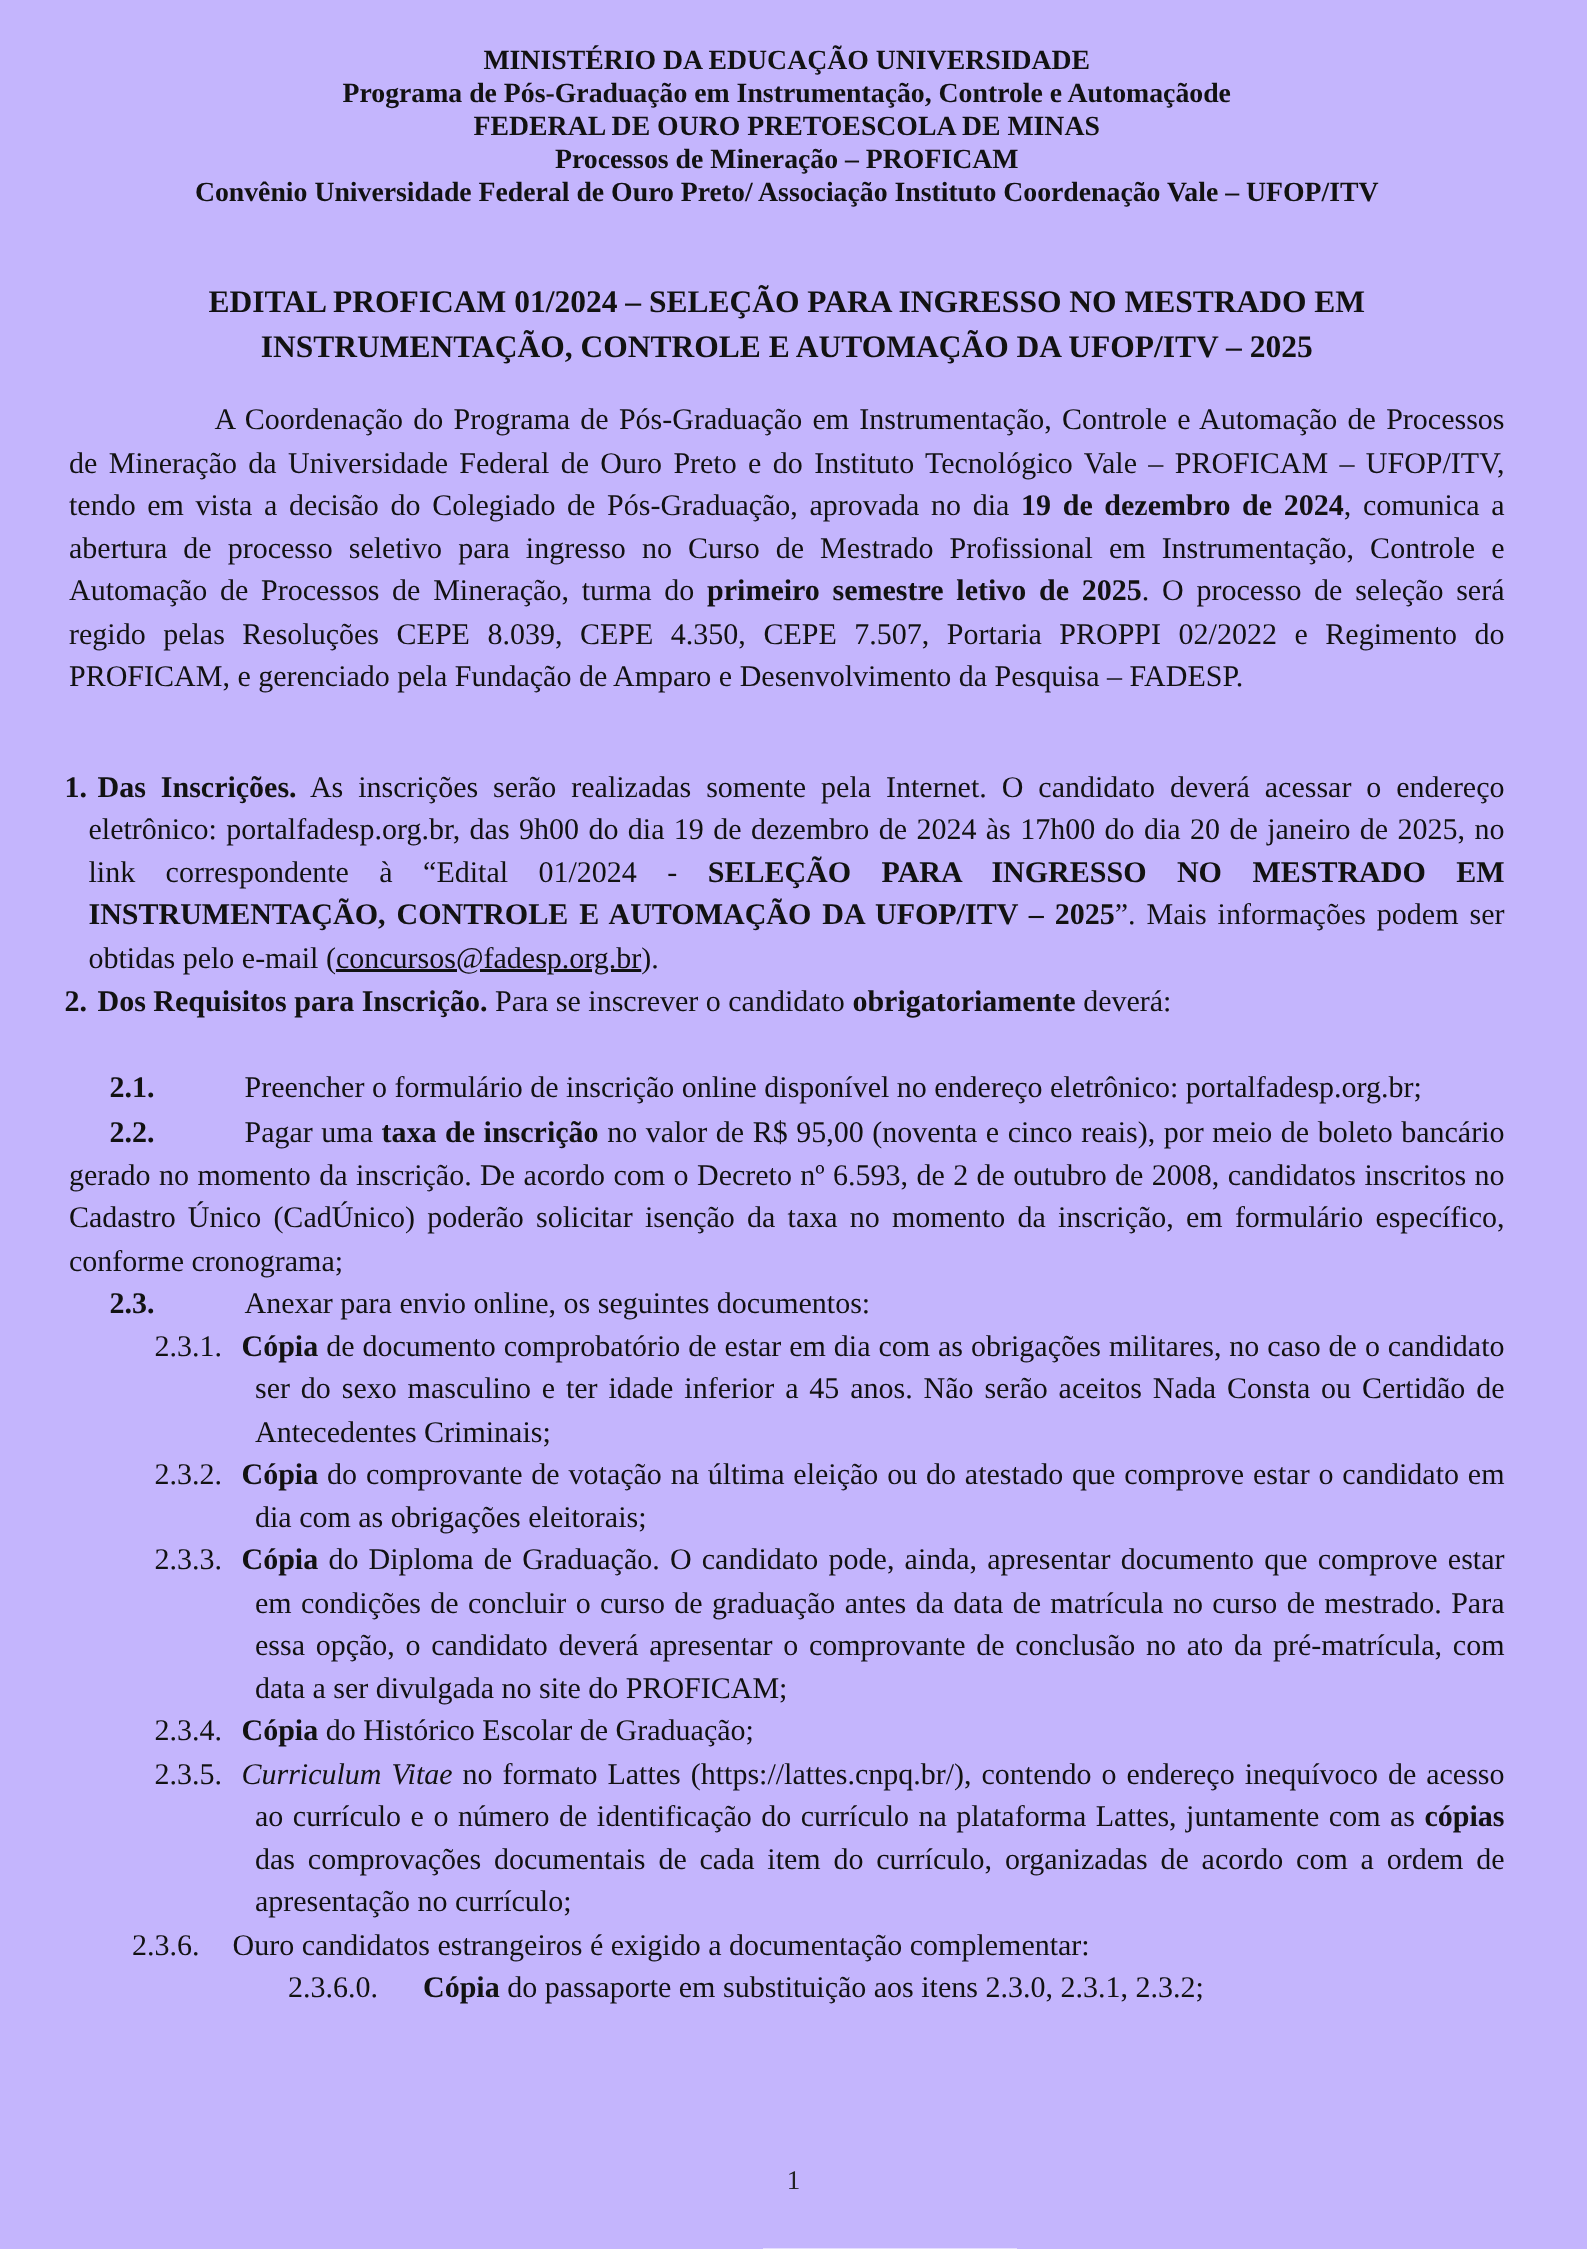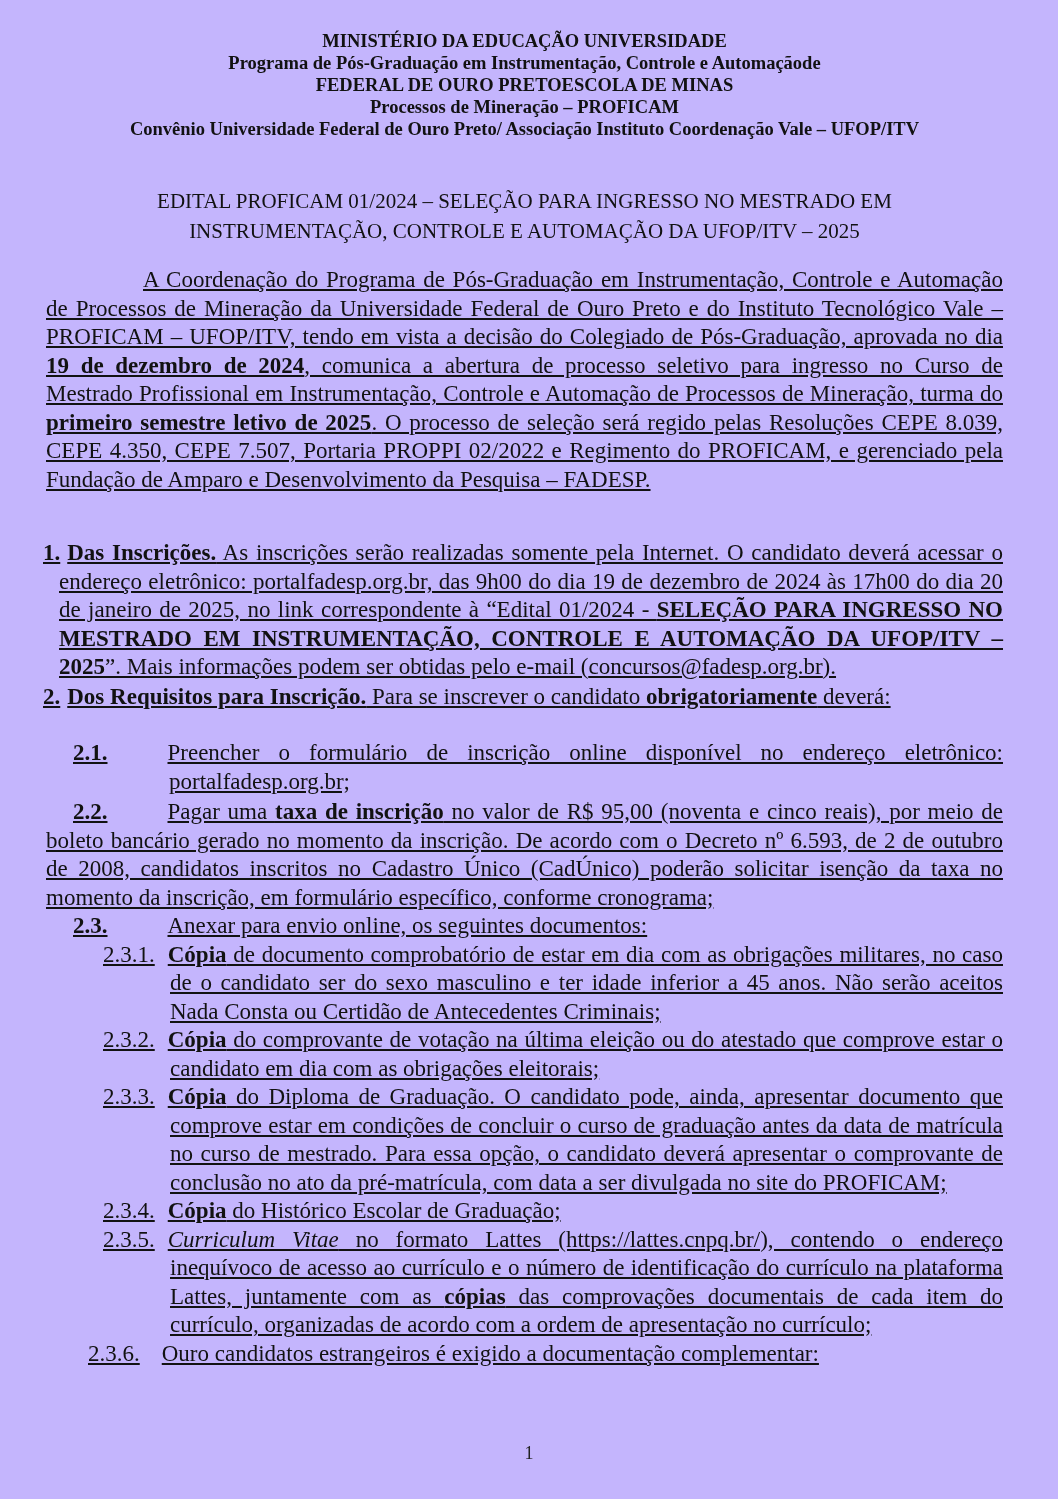--- a/index.html
+++ b/index.html
@@ -19,30 +19,29 @@
   .letterhead {
     text-align:center;
     font-weight:bold;
     font-size:18.5px;
     line-height:22px;
   }
   .doc-title {
     margin:46px auto 0 auto;
     max-width:790px;
     text-align:center;
-    font-weight:normal;
+    font-weight:bold;
     font-size:21px;
     line-height:30px;
   }
   .doc-body {
     margin-top:20px;
-    font-size:23px;
+    font-size:20px;
     line-height:28.5px;
     text-align:justify;
-    text-decoration:underline;
   }
   .b { font-weight:bold; }
   .i { font-style:italic; }
   .u { text-decoration:underline; }
   .sp { display:inline-block; }
 
   
   .para  { text-indent:97px; }
   .sec   { padding-left:13px;  text-indent:-16px; }
   .sub1  { padding-left:123px; text-indent:-96px; }
@@ -88,15 +87,16 @@
       <div class="blk sec" data-name="section-2"><span class="num b" data-name="item-number">2.</span><span class="sp" data-name="number-text-gap"></span><span class="b" data-name="text-segment">Dos Requisitos para Inscrição.</span><span data-name="text-segment"> Para se inscrever o candidato </span><span class="b" data-name="text-segment">obrigatoriamente</span><span data-name="text-segment"> deverá:</span></div>
       <div class="blk sub1" data-name="item-2-1"><span class="num b" data-name="item-number">2.1.</span><span class="sp" data-name="number-text-gap"></span><span data-name="text-segment">Preencher o formulário de inscrição online disponível no endereço eletrônico: portalfadesp.org.br;</span></div>
       <div class="blk sub1m" data-name="item-2-2"><span class="num b" data-name="item-number">2.2.</span><span class="sp" data-name="number-text-gap"></span><span data-name="text-segment">Pagar uma </span><span class="b" data-name="text-segment">taxa de inscrição</span><span data-name="text-segment"> no valor de R$ 95,00 (noventa e cinco reais), por meio de boleto bancário gerado no momento da inscrição. De acordo com o Decreto nº 6.593, de 2 de outubro de 2008, candidatos inscritos no Cadastro Único (CadÚnico) poderão solicitar isenção da taxa no momento da inscrição, em formulário específico, conforme cronograma;</span></div>
       <div class="blk sub1" data-name="item-2-3"><span class="num b" data-name="item-number">2.3.</span><span class="sp" data-name="number-text-gap"></span><span data-name="text-segment">Anexar para envio online, os seguintes documentos:</span></div>
       <div class="blk sub2" data-name="item-2-3-1"><span class="num" data-name="item-number">2.3.1.</span><span class="sp" data-name="number-text-gap"></span><span class="b" data-name="text-segment">Cópia</span><span data-name="text-segment"> de documento comprobatório de estar em dia com as obrigações militares, no caso de o candidato ser do sexo masculino e ter idade inferior a 45 anos. Não serão aceitos Nada Consta ou Certidão de Antecedentes Criminais;</span></div>
       <div class="blk sub2" data-name="item-2-3-2"><span class="num" data-name="item-number">2.3.2.</span><span class="sp" data-name="number-text-gap"></span><span class="b" data-name="text-segment">Cópia</span><span data-name="text-segment"> do comprovante de votação na última eleição ou do atestado que comprove estar o candidato em dia com as obrigações eleitorais;</span></div>
       <div class="blk sub2" data-name="item-2-3-3"><span class="num" data-name="item-number">2.3.3.</span><span class="sp" data-name="number-text-gap"></span><span class="b" data-name="text-segment">Cópia</span><span data-name="text-segment"> do Diploma de Graduação. O candidato pode, ainda, apresentar documento que comprove estar em condições de concluir o curso de graduação antes da data de matrícula no curso de mestrado. Para essa opção, o candidato deverá apresentar o comprovante de conclusão no ato da pré-matrícula, com data a ser divulgada no site do PROFICAM;</span></div>
       <div class="blk sub2" data-name="item-2-3-4"><span class="num" data-name="item-number">2.3.4.</span><span class="sp" data-name="number-text-gap"></span><span class="b" data-name="text-segment">Cópia</span><span data-name="text-segment"> do Histórico Escolar de Graduação;</span></div>
       <div class="blk sub2" data-name="item-2-3-5"><span class="num" data-name="item-number">2.3.5.</span><span class="sp" data-name="number-text-gap"></span><span class="i" data-name="text-segment">Curriculum Vitae</span><span data-name="text-segment"> no formato Lattes (https://lattes.cnpq.br/), contendo o endereço inequívoco de acesso ao currículo e o número de identificação do currículo na plataforma Lattes, juntamente com as </span><span class="b" data-name="text-segment">cópias</span><span data-name="text-segment"> das comprovações documentais de cada item do currículo, organizadas de acordo com a ordem de apresentação no currículo;</span></div>
       <div class="blk sub2b" data-name="item-2-3-6"><span class="num" data-name="item-number">2.3.6.</span><span class="sp" data-name="number-text-gap"></span><span data-name="text-segment">Ouro candidatos estrangeiros é exigido a documentação complementar:</span></div>
+      <div class="blk sub3" data-name="item-2-3-6-0"><span class="num" data-name="item-number">2.3.6.0.</span><span class="sp" data-name="number-text-gap"></span><span class="b" data-name="text-segment">Cópia</span><span data-name="text-segment"> do passaporte em substituição aos itens 2.3.0, 2.3.1, 2.3.2;</span></div>
     </div>
   <div class="page-number" data-name="page-number">1</div>
 </div>
 
 </body></html>

